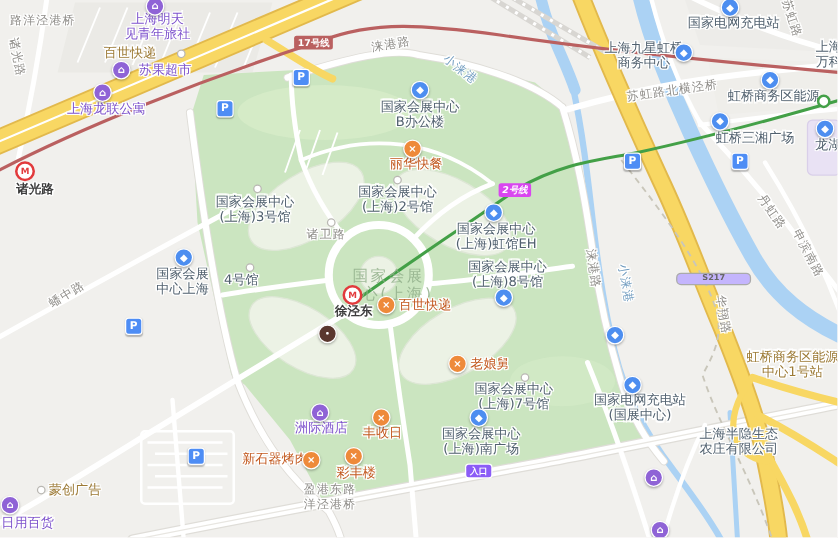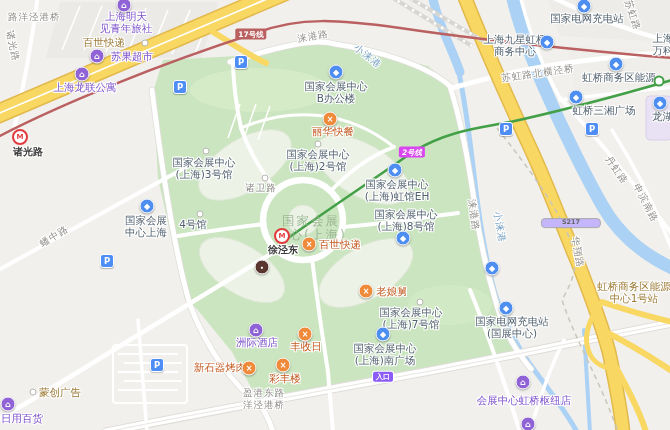--- a/index.html
+++ b/index.html
@@ -234,21 +234,20 @@
     </div>
 <div class="lbl purple-t" style="left:85px;top:88px">上海龙联公寓</div>
 <div class="poi purple" style="left:256px;top:330px">
       <span>⌂</span>
     </div>
 <div class="lbl purple-t" style="left:257px;top:343px">洲际酒店</div>
 <div class="poi purple" style="left:523px;top:382px">
       <span>⌂</span>
     </div>
 <div class="lbl purple-t" style="left:524px;top:401px">
-      <span>会展中心虹桥枢纽店</span>
 </div>
 <div class="poi purple" style="left:8px;top:404px">
       <span>⌂</span>
     </div>
 <div class="lbl purple-t" style="left:22px;top:419px">日用百货</div>
 <div class="poi purple" style="left:528px;top:424px">
       <span>⌂</span>
     </div>
 
 <div class="poi orange" style="left:330px;top:119px">
@@ -330,20 +329,24 @@
 </div>
 <div class="poi blue" style="left:492px;top:268px">
       <span>◆</span>
     </div>
 <div class="poi blue" style="left:506px;top:308px">
       <span>◆</span>
     </div>
 <div class="lbl" style="left:512px;top:327px">
   <span>国家电网充电站</span>
       <span>(国展中心)</span>
+</div>
+<div class="lbl" style="left:591px;top:354px">
+  <span>上海半隐生态</span>
+      <span>农庄有限公司</span>
 </div>
 <div class="poi blue" style="left:584px;top:6px">
       <span>◆</span>
     </div>
 <div class="lbl" style="left:587px;top:19px">国家电网充电站</div>
 <div class="poi blue" style="left:547px;top:42px">
       <span>◆</span>
     </div>
 <div class="lbl" style="left:515px;top:45px">
   <span>上海九星虹桥</span>

